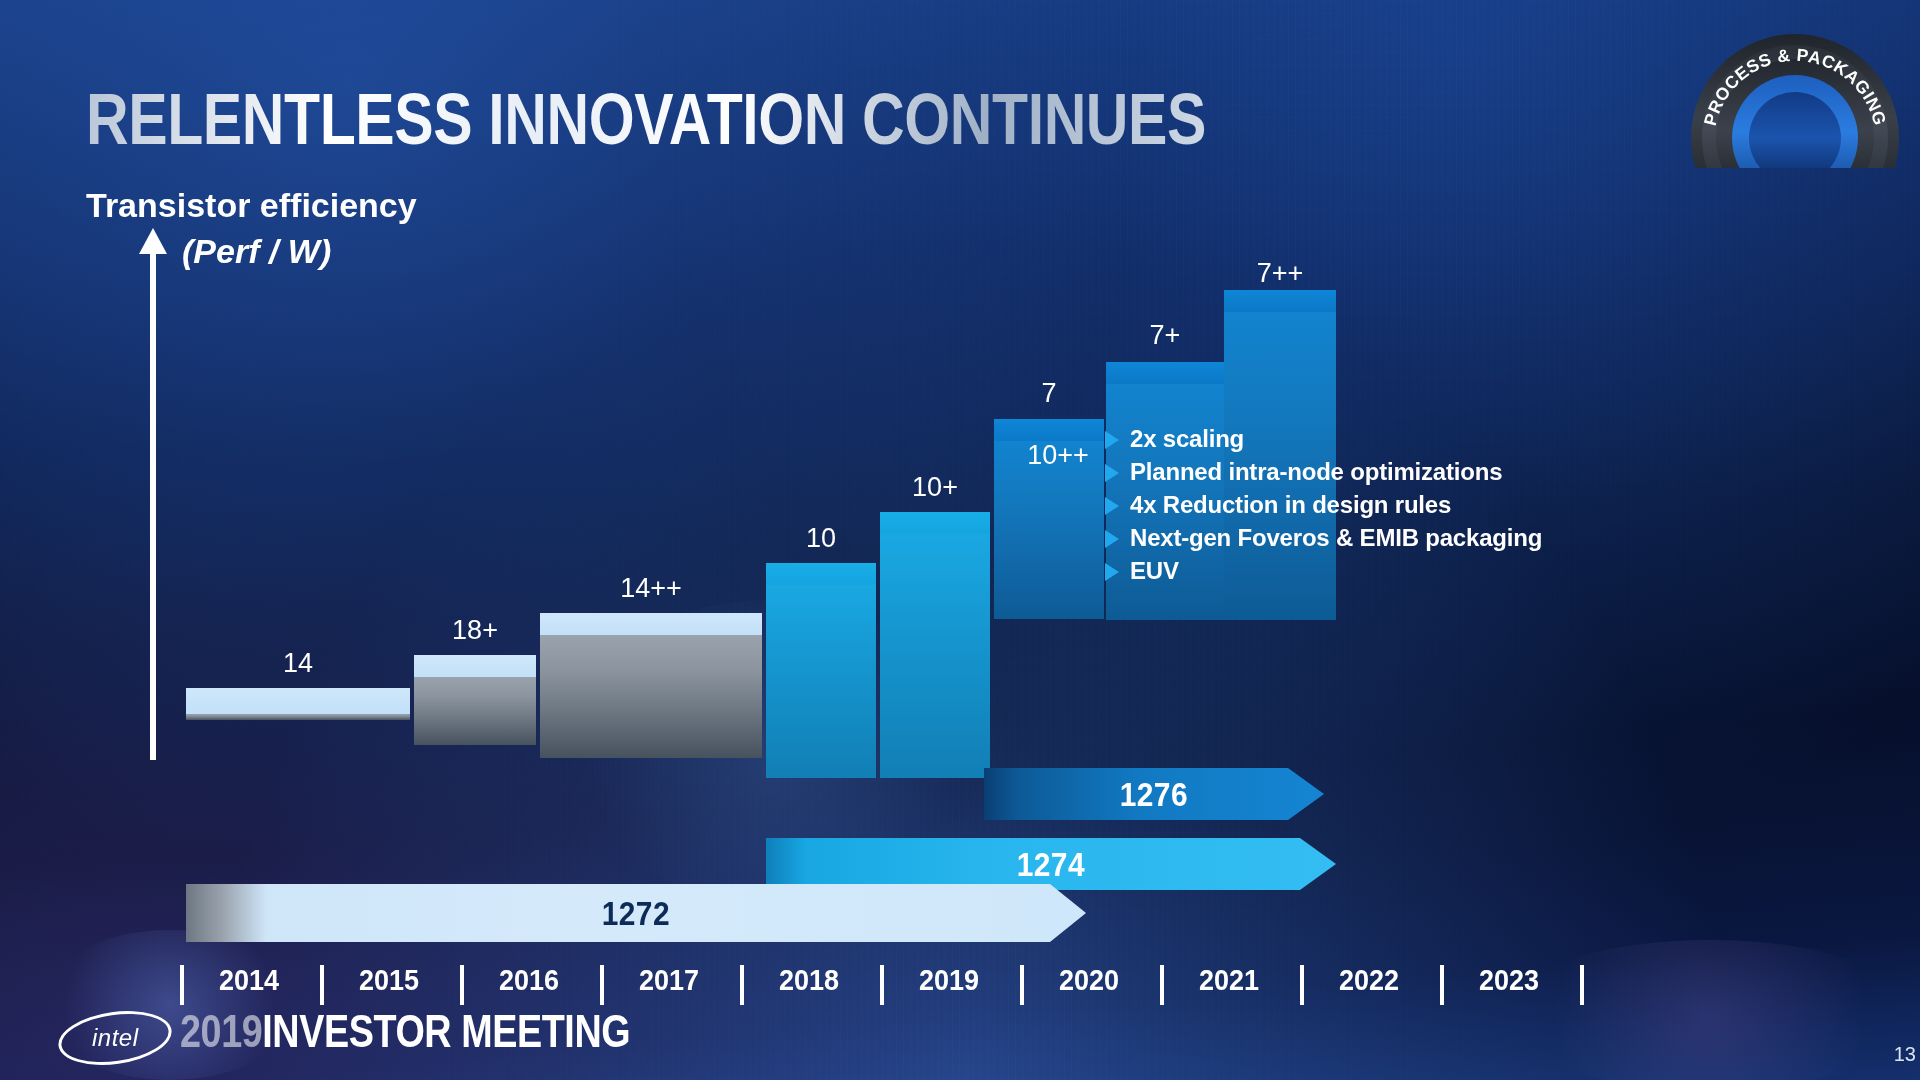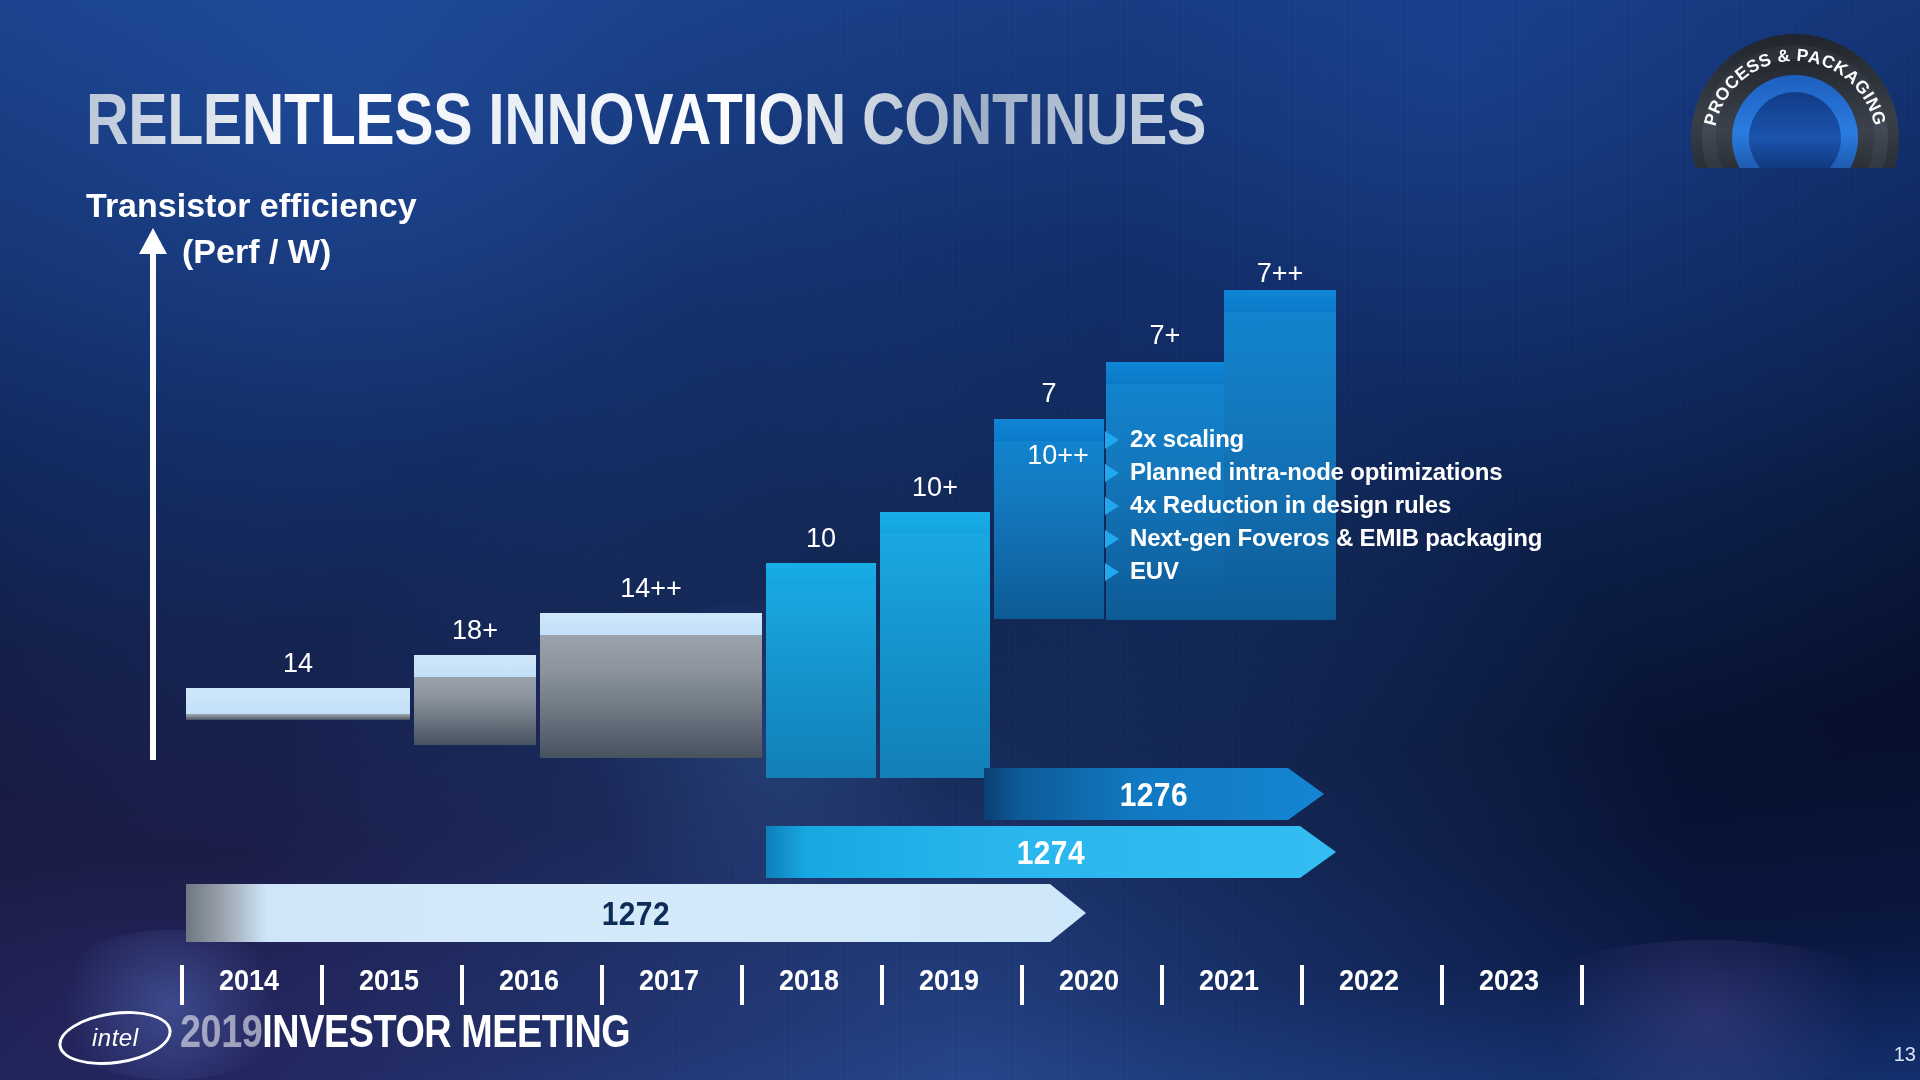--- a/index.html
+++ b/index.html
@@ -66,21 +66,21 @@
     text-shadow: none;
   }
 
   
   .axis-title-1 {
     position: absolute; left: 86px; top: 186px;
     font-size: 34px; font-weight: bold; color: #ffffff; white-space: nowrap;
   }
   .axis-title-2 {
     position: absolute; left: 182px; top: 232px;
-    font-size: 34px; font-weight: bold; color: #ffffff; white-space: nowrap;
+    font-size: 34px; font-weight: bold; color: #ffffff; white-space: nowrap; font-style: italic;
   }
 
   
   .yaxis {
     position: absolute; left: 150px; top: 248px;
     width: 6px; height: 512px;
     background: #ffffff;
   }
   .yaxis-head {
     position: absolute; left: 139px; top: 228px;
@@ -127,20 +127,21 @@
     transform: scaleX(0.88);
     letter-spacing: 0.5px;
   }
   .parrow.p1272 {
     background: linear-gradient(90deg, #6d7783 0%, #99a2ac 4%, #cfe6f9 9%, #d4eafb 45%, #cfe7fa 100%);
     color: #0d2b57;
   }
   .parrow.p1274 {
     background: linear-gradient(90deg, #0e7fbb 0%, #18a7e2 7%, #29b6ee 40%, #33bdf2 100%);
     color: #ffffff;
+    margin-top: 12px;
   }
   .parrow.p1276 {
     background: linear-gradient(90deg, #0a3f74 0%, #0d5a97 10%, #1179c2 45%, #1585d2 100%);
     color: #ffffff;
   }
 
   
   .bullets { position: absolute; left: 1105px; top: 425px; }
   .blt { display: flex; align-items: baseline; margin-bottom: 5px; }
   .blt .tri {

